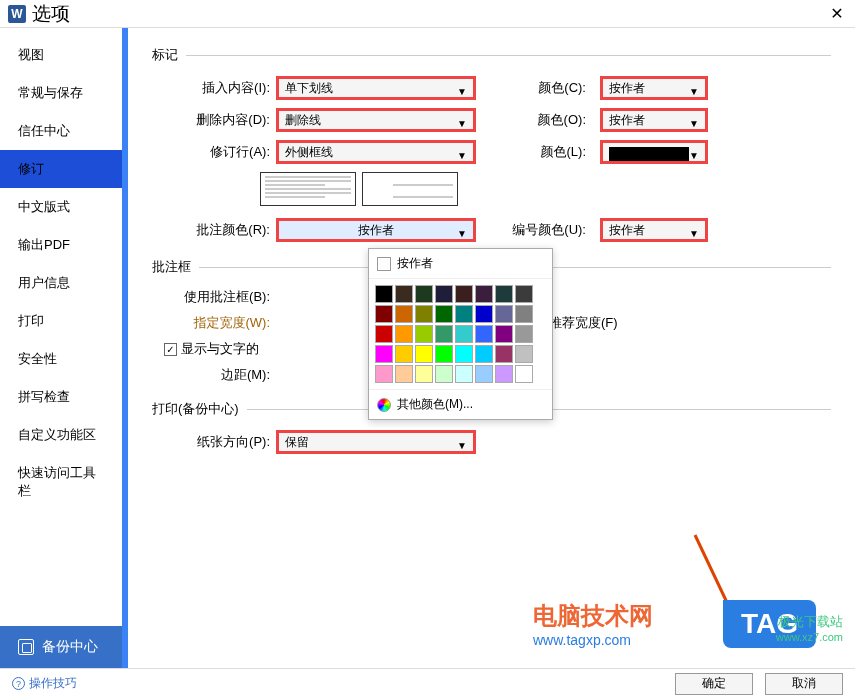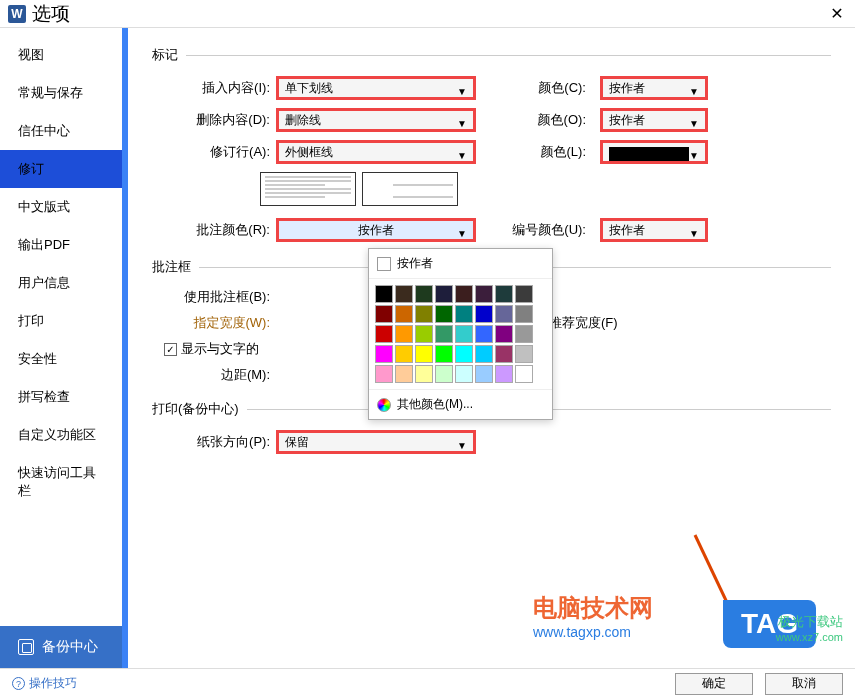--- a/index.html
+++ b/index.html
@@ -50,21 +50,21 @@
     .arrow1 { left: 303px; top: 308px; }
     .arrow2 { right: 100px; bottom: 28px; }
     .footer { position: absolute; bottom: 0; left: 0; right: 0; border-top: 1px solid #ddd; height: 30px; display: flex; align-items: center; padding: 0 12px; }
     .tip-link { color: #3670c7; font-size: 12px; display: flex; align-items: center; gap: 4px; cursor: pointer; }
     .tip-icon { width: 13px; height: 13px; border: 1.5px solid #3670c7; border-radius: 50%; display: flex; align-items: center; justify-content: center; font-size: 9px; }
     .footer-btns { margin-left: auto; display: flex; gap: 12px; }
     .btn { width: 78px; height: 22px; border: 1px solid #999; background: #f5f5f5; font-size: 12px; cursor: pointer; display: flex; align-items: center; justify-content: center; }
     .watermark { position: absolute; bottom: 25px; right: 12px; font-size: 12px; text-align: right; }
     .watermark .line1 { color: #3dc87f; font-size: 13px; }
     .watermark .line2 { color: #3dc87f; font-size: 11px; }
-    .watermark1 { position: absolute; bottom: 28px; left: 405px; }
+    .watermark1 { position: absolute; bottom: 20px; left: 405px; }
     .watermark1 .red { color: #e63; font-size: 24px; font-weight: bold; }
     .watermark1 .blue { color: #2a7de1; font-size: 14px; }
     .tag-badge { position: absolute; bottom: 20px; left: 595px; background: #2a7de1; color: #fff; font-size: 28px; font-weight: bold; padding: 8px 18px; border-radius: 0 8px 8px 8px; }
   </style>
 </head>
 <body>
 
 <div class="titlebar">
   <div class="logo">W</div>
   <div class="title">选项</div>

